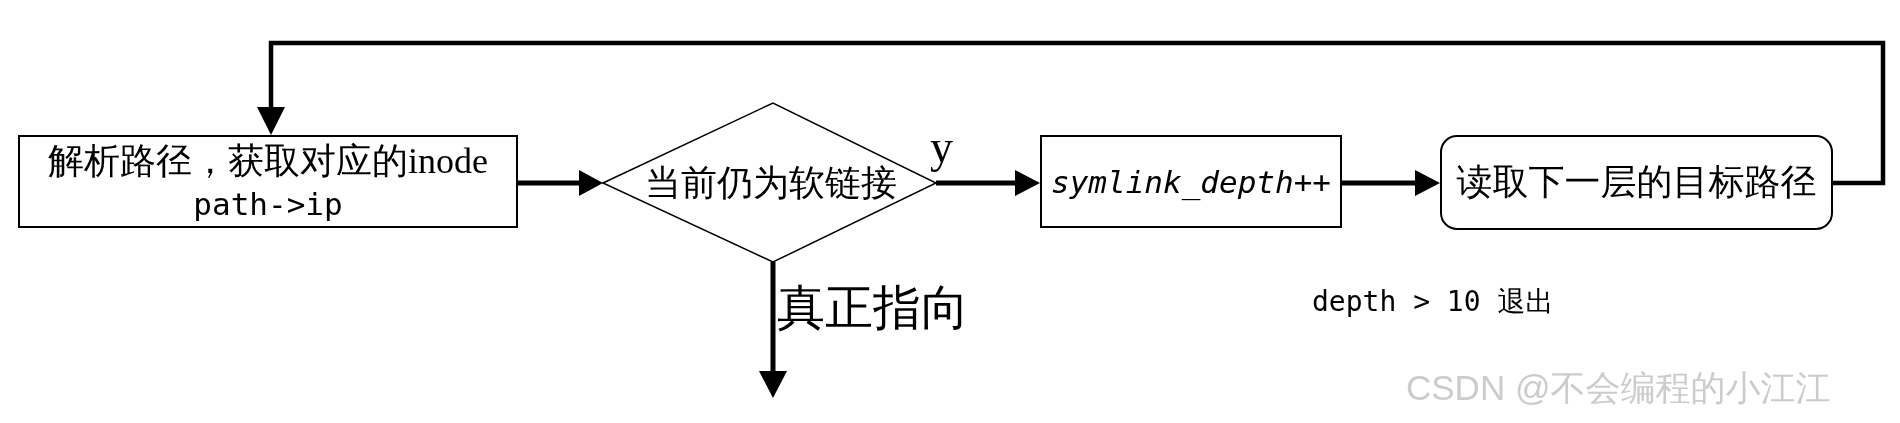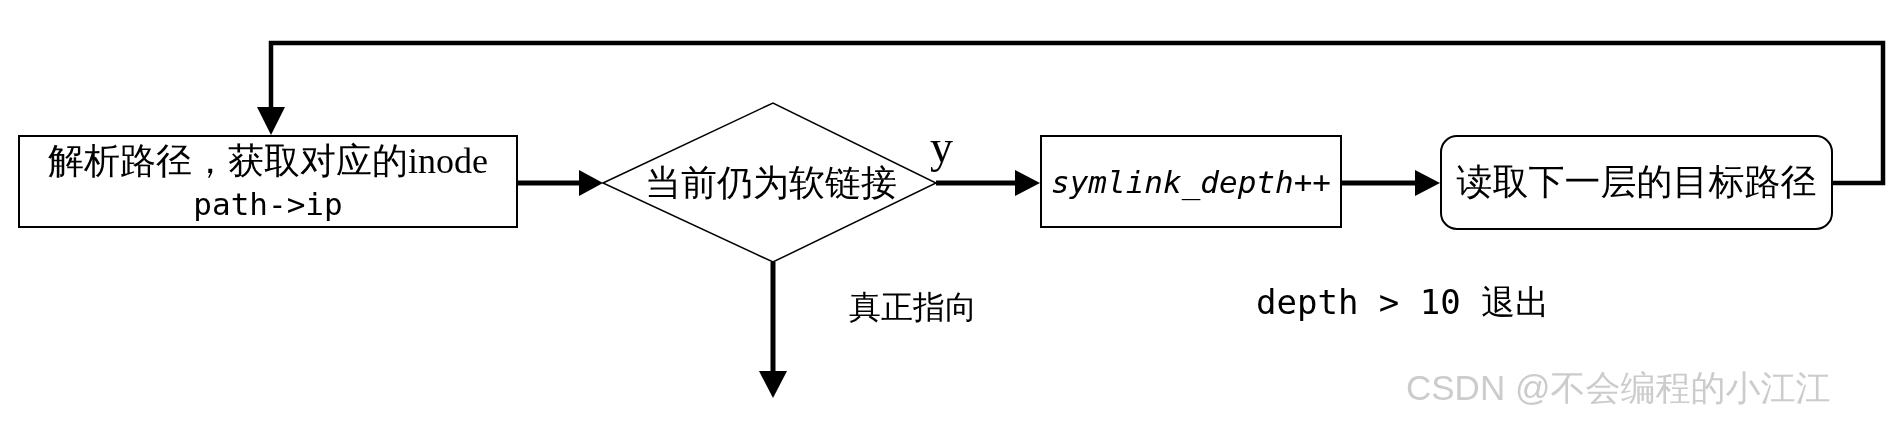--- a/index.html
+++ b/index.html
@@ -91,30 +91,30 @@
     top: 124px;
     font-size: 46px;
     line-height: 46px;
     font-style: normal;
   }
   .label-no {
     position: absolute;
     left: 777px;
     top: 284px;
     width: 200px;
-    text-align: right;
-    font-size: 32px;
+    text-align: left;
+    font-size: 48px;
     line-height: 47px;
   }
   .label-exit {
     position: absolute;
-    left: 1256px;
+    left: 1312px;
     top: 283px;
     font-family: "DejaVu Sans Mono", "Liberation Mono", monospace;
-    font-size: 34px;
+    font-size: 28px;
     line-height: 38px;
     white-space: nowrap;
   }
   .watermark {
     position: absolute;
     left: 1406px;
     top: 366px;
     font-family: "Liberation Sans", "DejaVu Sans", sans-serif;
     font-size: 35px;
     line-height: 44px;

